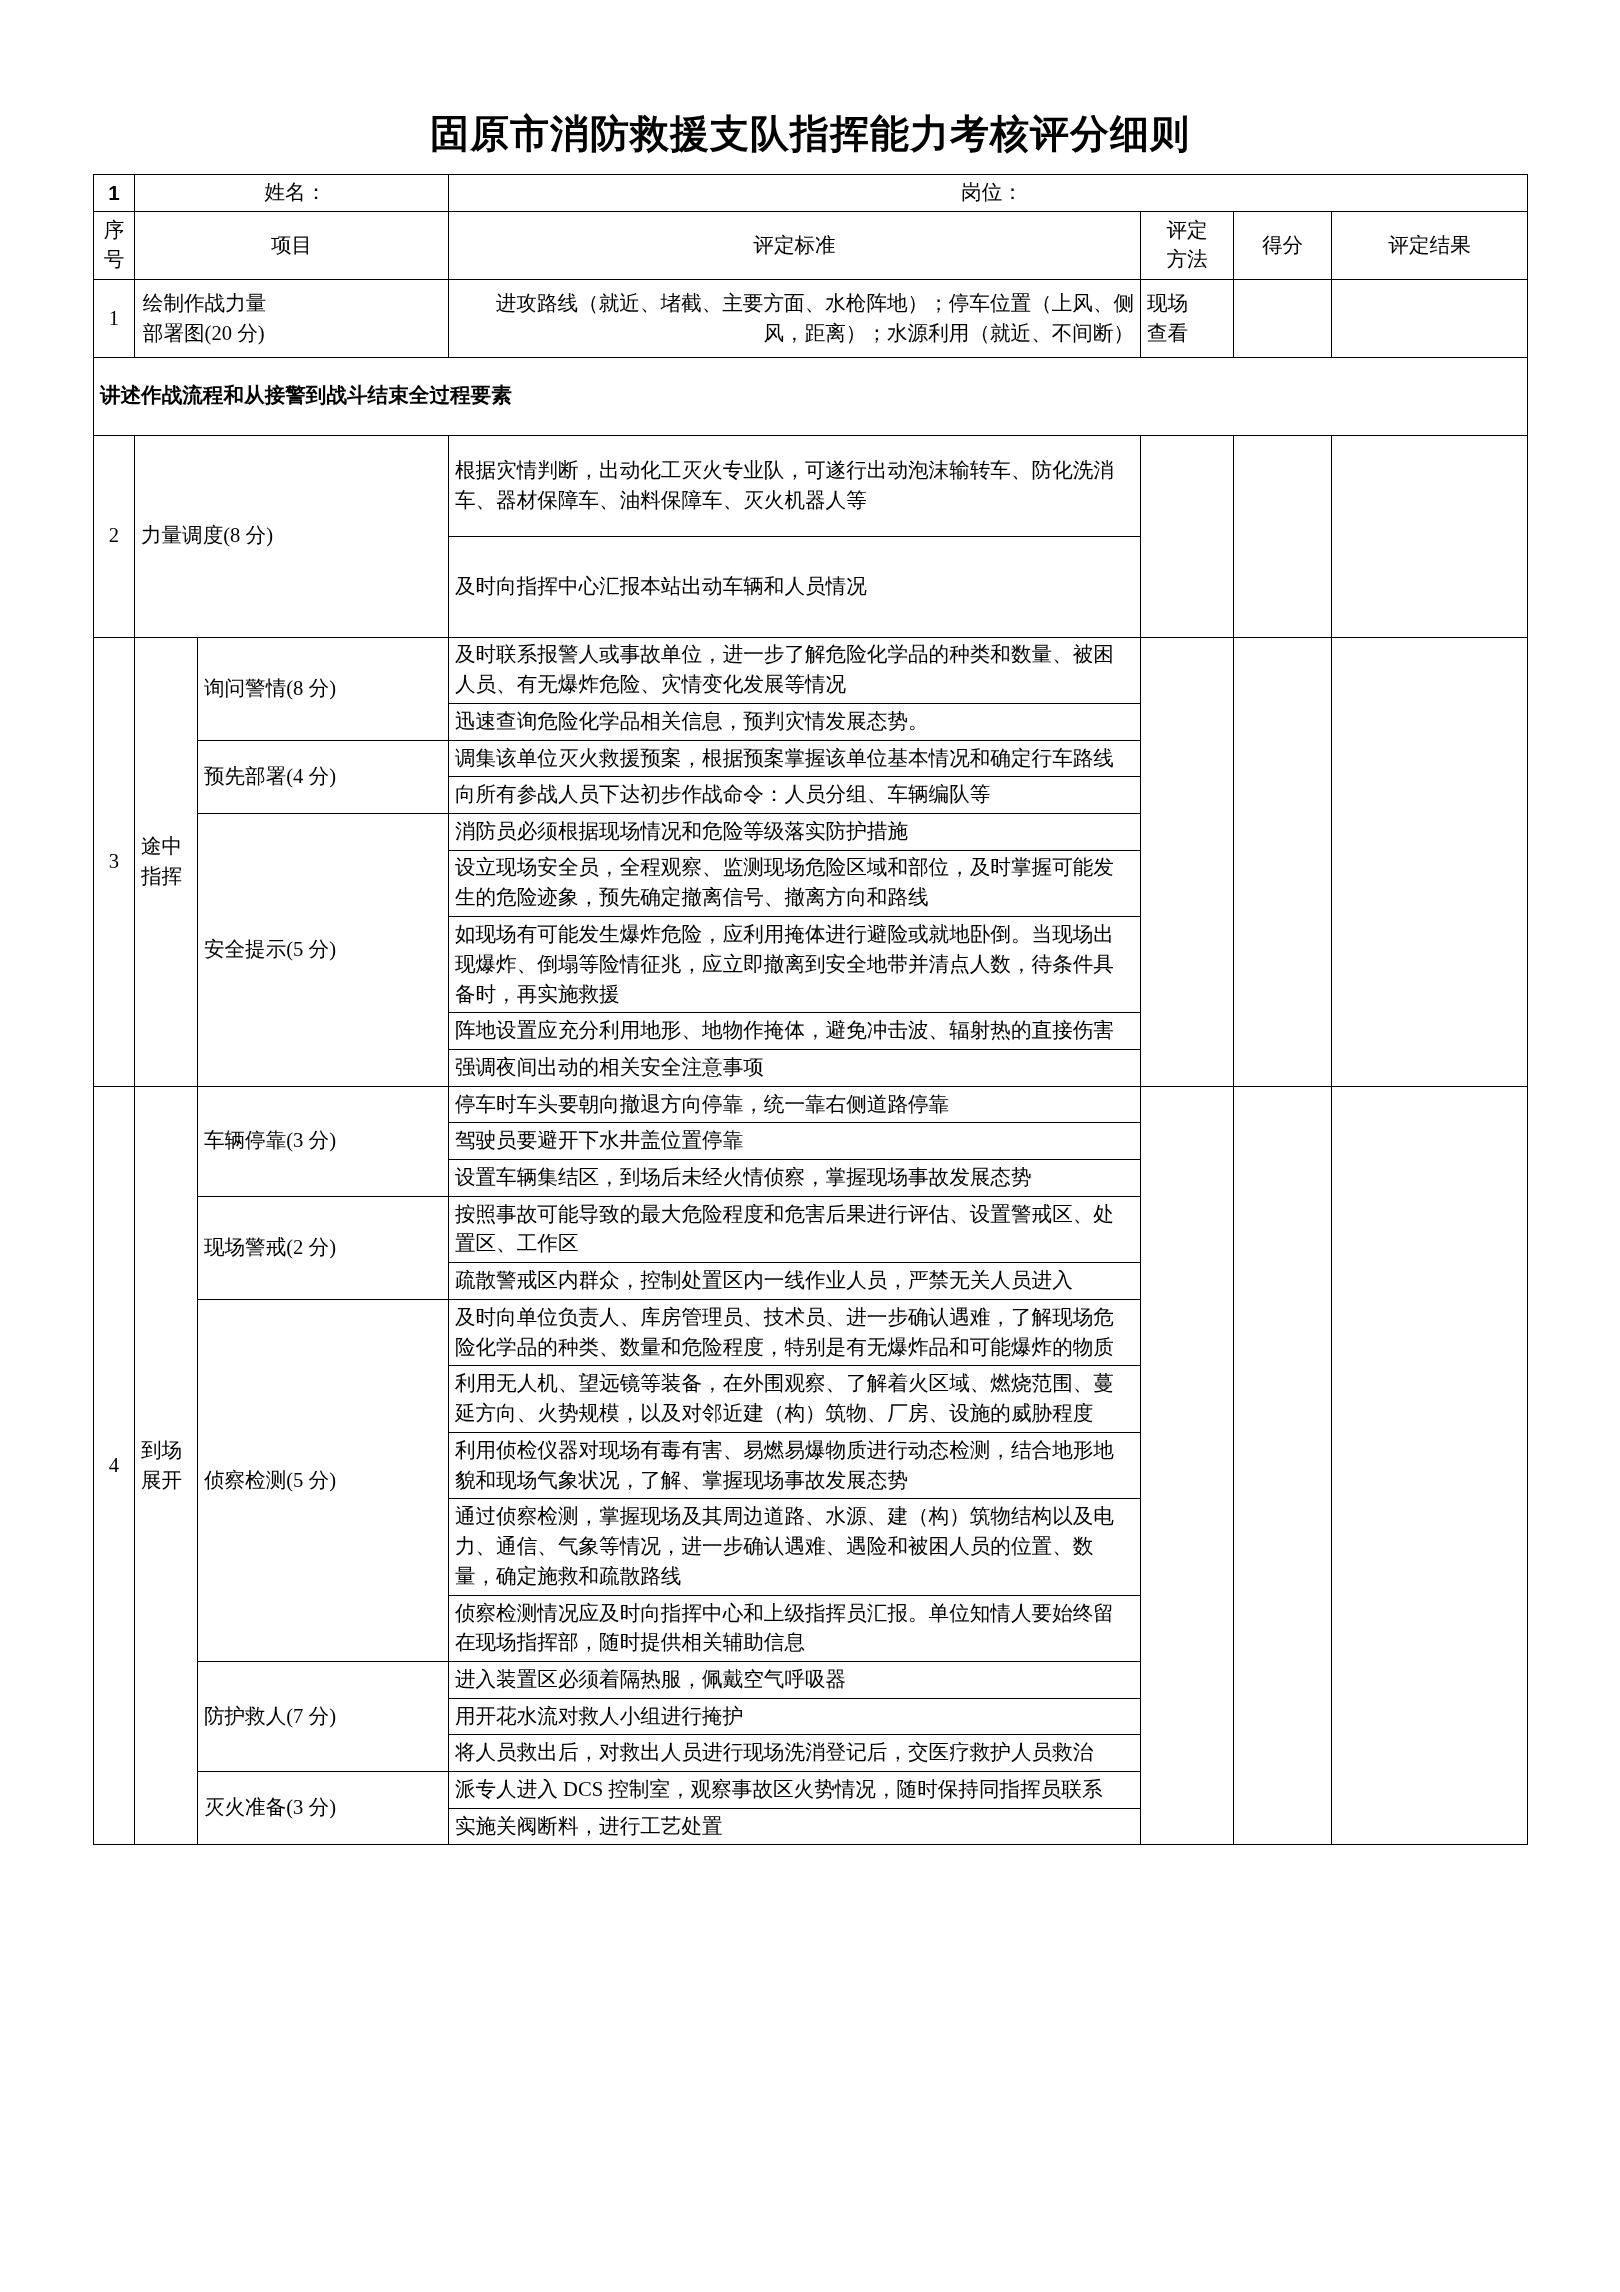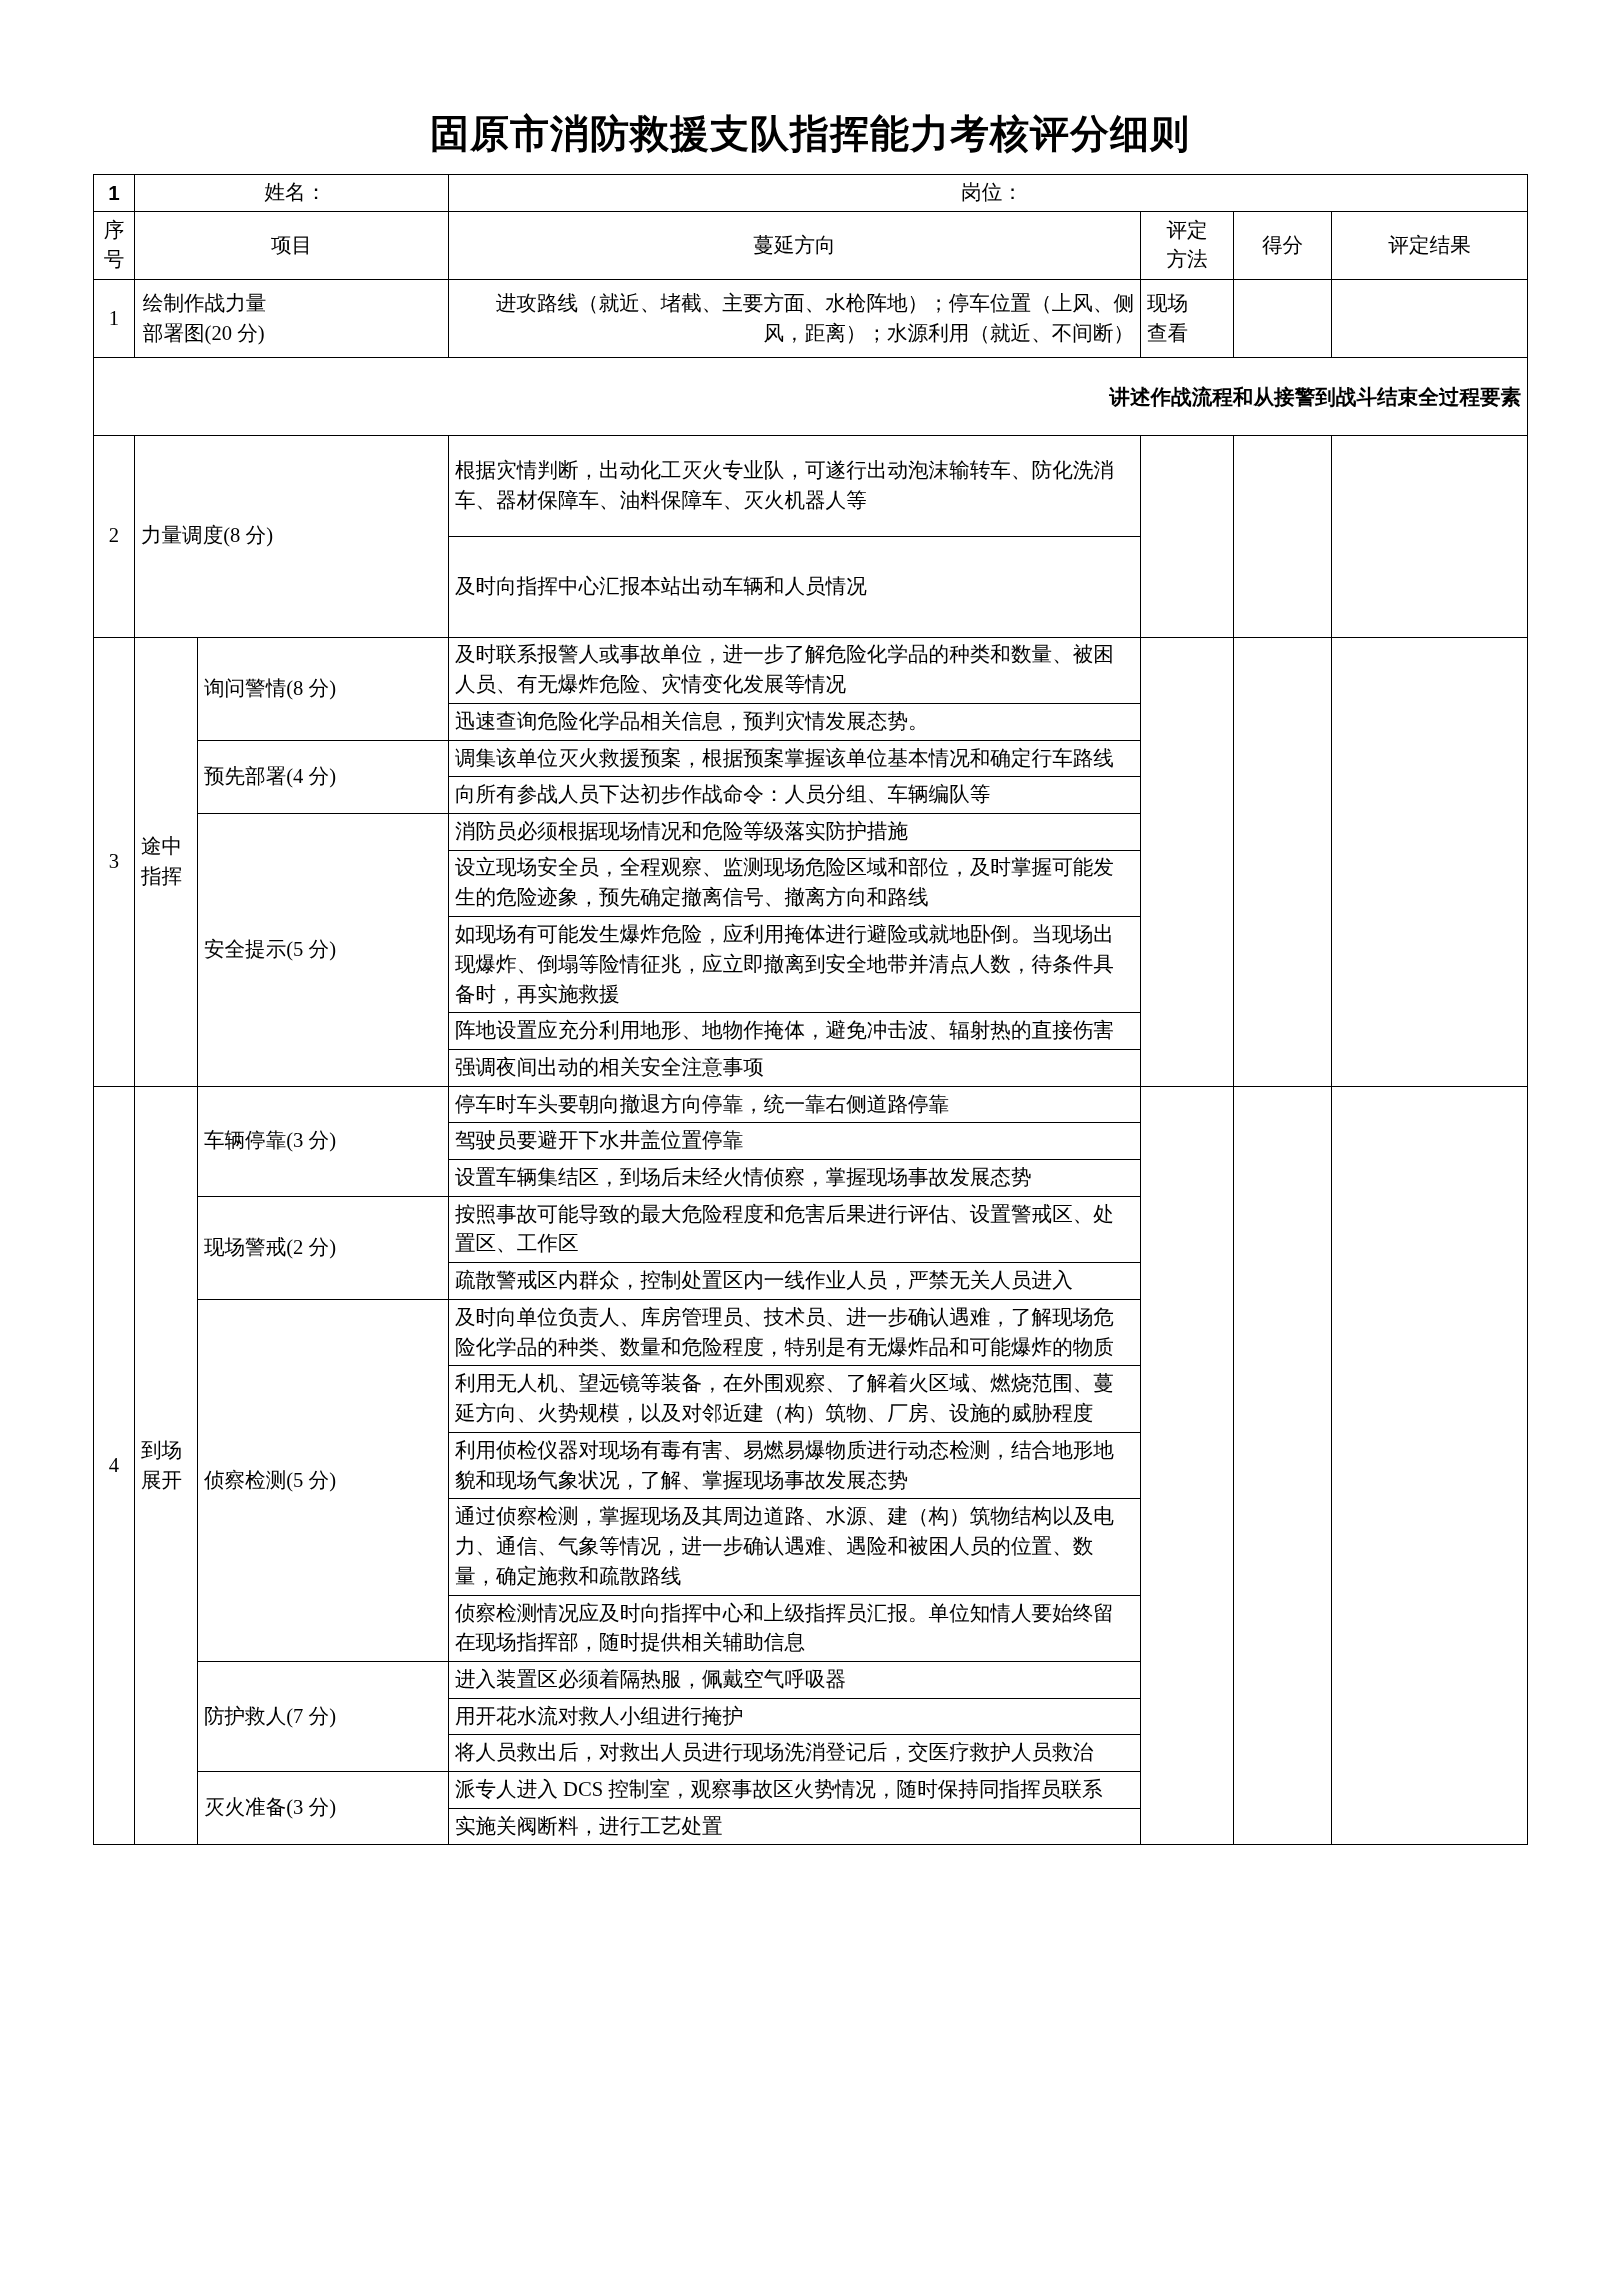--- a/index.html
+++ b/index.html
@@ -74,22 +74,22 @@
     text-align: center;
     padding-left: 13.7px !important;
   }
   .colhead {
     text-align: center;
     font-size: 22.5px;
     line-height: 1.18;
     height: 61px;
   }
   .section-band {
-    text-align: right;
-    font-family: Liberation Sans, sans-serif;
+    text-align: left;
+    font-family: Liberation Mono, monospace;
     font-weight: bold;
     font-size: 26.5px;
     height: 71px;
   }
   .small-note {
     font-size: 17px;
     line-height: 1.42;
     text-align: right;
   }
   .vert-2 { line-height: 1.15; }
@@ -128,21 +128,21 @@
         <td class="hdr-label" colspan="2">姓名：</td>
         <td class="hdr-label" colspan="4">岗位：</td>
       </tr>
 
       <tr>
         <td class="colhead vert-2">
           <div>序</div>
           <div>号</div>
         </td>
         <td class="colhead" colspan="2">项目</td>
-        <td class="colhead">蔓延方向</td>
+        <td class="colhead">评定标准</td>
         <td class="colhead vert-2">
           <div>评定</div>
           <div>方法</div>
         </td>
         <td class="colhead">得分</td>
         <td class="colhead">评定结果</td>
       </tr>
 
       <tr>
         <td class="seqnum">1</td>

